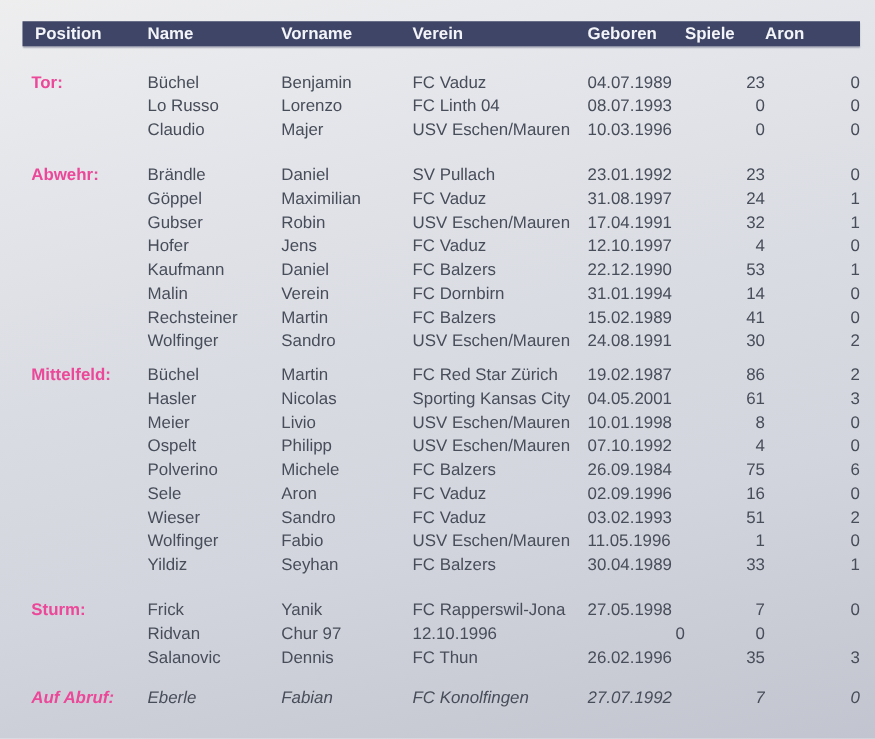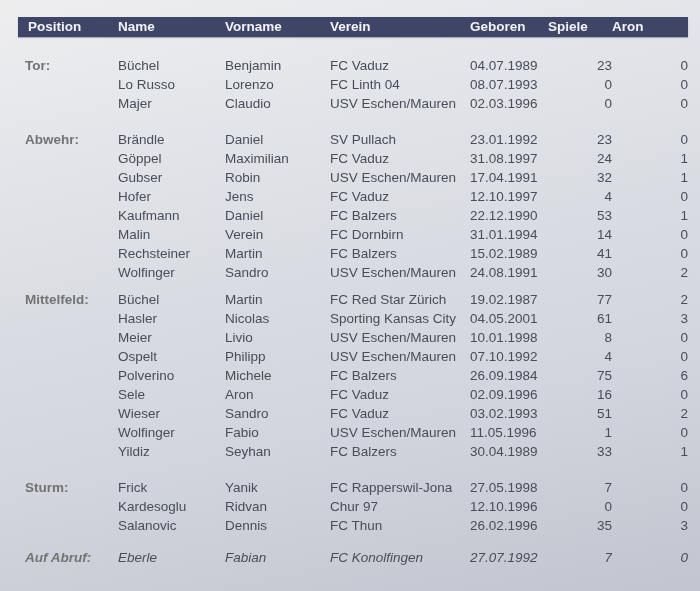--- a/index.html
+++ b/index.html
@@ -66,21 +66,21 @@
     line-height: 19px;
   }
   .cell {
     font-size: 13.5px;
     color: #474d59;
     white-space: nowrap;
     overflow: hidden;
   }
   .cell.pos {
     font-weight: bold;
-    color: #737373;
+    color: #ec4899;
   }
   .cell.spiele, .cell.tore { text-align: right; }
 </style>
 </head>
 <body>
 
 <div class="page">
 
   <div class="header-bar">
     <div class="hcell">Position</div>
@@ -107,24 +107,24 @@
           <div class="cell pos"></div>
           <div class="cell name">Lo Russo</div>
           <div class="cell vorname">Lorenzo</div>
           <div class="cell verein">FC Linth 04</div>
           <div class="cell geboren">08.07.1993</div>
           <div class="cell spiele">0</div>
           <div class="cell tore">0</div>
         </div>
         <div class="row">
           <div class="cell pos"></div>
+          <div class="cell vorname">Claudio</div>
           <div class="cell name">Majer</div>
-          <div class="cell vorname">Claudio</div>
-          <div class="cell verein">USV Eschen/Mauren</div>
-          <div class="cell geboren">02.03.1996</div>
+          <div class="cell verein">USV Eschen/Mauren</div>
+          <div class="cell geboren">10.03.1996</div>
           <div class="cell spiele">0</div>
           <div class="cell tore">0</div>
         </div>
       </div>
       <div class="group">
         <div class="row">
           <div class="cell pos">Abwehr:</div>
           <div class="cell name">Brändle</div>
           <div class="cell vorname">Daniel</div>
           <div class="cell verein">SV Pullach</div>
@@ -196,21 +196,21 @@
           <div class="cell tore">2</div>
         </div>
       </div>
       <div class="group">
         <div class="row">
           <div class="cell pos">Mittelfeld:</div>
           <div class="cell name">Büchel</div>
           <div class="cell vorname">Martin</div>
           <div class="cell verein">FC Red Star Zürich</div>
           <div class="cell geboren">19.02.1987</div>
-          <div class="cell spiele">77</div>
+          <div class="cell spiele">86</div>
           <div class="cell tore">2</div>
         </div>
         <div class="row">
           <div class="cell pos"></div>
           <div class="cell name">Hasler</div>
           <div class="cell vorname">Nicolas</div>
           <div class="cell verein">Sporting Kansas City</div>
           <div class="cell geboren">04.05.2001</div>
           <div class="cell spiele">61</div>
           <div class="cell tore">3</div>
@@ -284,21 +284,20 @@
           <div class="cell pos">Sturm:</div>
           <div class="cell name">Frick</div>
           <div class="cell vorname">Yanik</div>
           <div class="cell verein">FC Rapperswil-Jona</div>
           <div class="cell geboren">27.05.1998</div>
           <div class="cell spiele">7</div>
           <div class="cell tore">0</div>
         </div>
         <div class="row">
           <div class="cell pos"></div>
-          <div class="cell name">Kardesoglu</div>
           <div class="cell vorname">Ridvan</div>
           <div class="cell verein">Chur 97</div>
           <div class="cell geboren">12.10.1996</div>
           <div class="cell spiele">0</div>
           <div class="cell tore">0</div>
         </div>
         <div class="row">
           <div class="cell pos"></div>
           <div class="cell name">Salanovic</div>
           <div class="cell vorname">Dennis</div>

